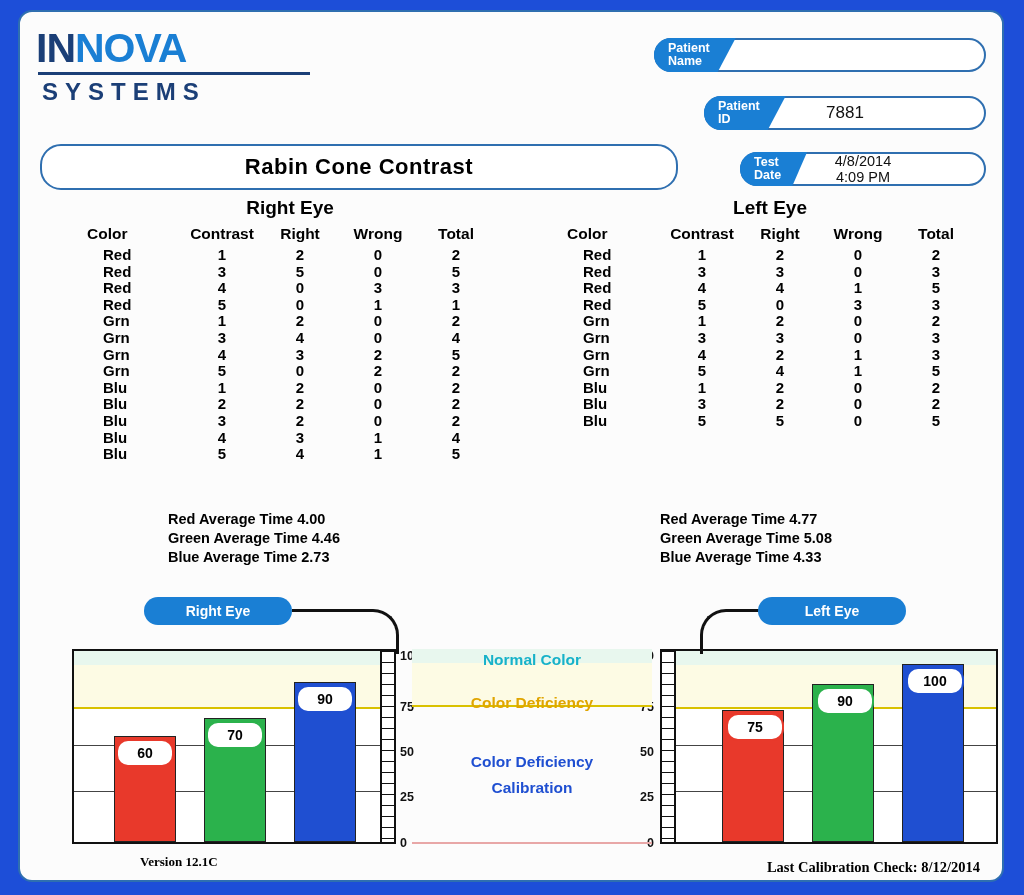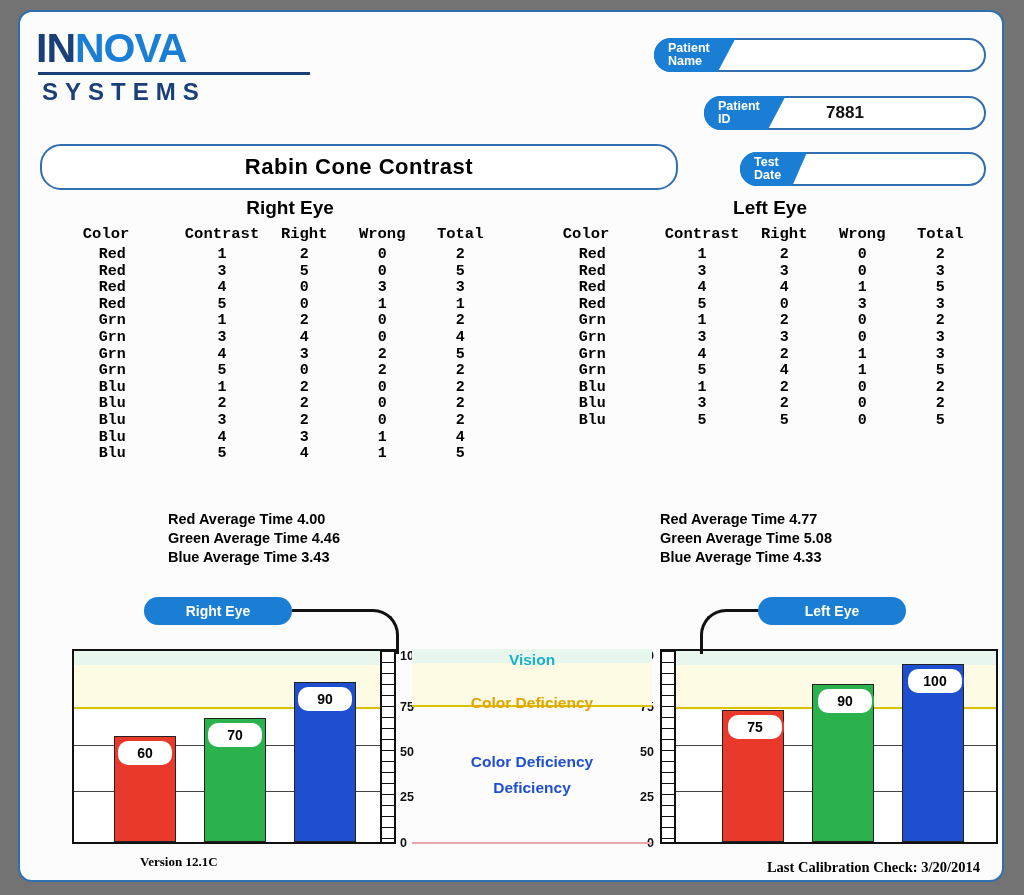--- a/index.html
+++ b/index.html
@@ -11,21 +11,21 @@
     width: 1024px;
     height: 895px;
     font-family: "Liberation Sans", sans-serif;
     color: #000;
     overflow: hidden;
   }
   .page {
     position: relative;
     width: 1024px;
     height: 895px;
-    background: #737373;
+    background: #1d4ed8;
   }
   .sheet {
     position: absolute;
     left: 18px;
     top: 10px;
     width: 986px;
     height: 872px;
     border: 2px solid #2f6fb0;
     border-radius: 14px;
     background: #fcfcfc;
@@ -87,21 +87,21 @@
     
     clip-path: polygon(0 0, 100% 0, 78% 100%, 0 100%);
   }
   .field .value {
     position: absolute;
     left: 0; right: 0; top: 0; bottom: 0;
     display: flex;
     align-items: center;
     justify-content: center;
     font-size: 17px;
-    font-weight: bold;
+    font-weight: normal;
     color: #111;
   }
   .field .value.two-line {
     flex-direction: column;
     justify-content: center;
     line-height: 16px;
     font-size: 14.5px;
   }
 
   #f-name  { left: 634px; top: 26px;  width: 332px; }
@@ -135,21 +135,20 @@
     text-align: center;
     font-size: 19px;
     font-weight: bold;
     margin-bottom: 6px;
   }
   table.cc {
     border-collapse: collapse;
     margin: 4px auto;
     font-size: 15px;
     font-weight: bold;
-    font-family: Liberation Mono, monospace;
   }
   table.cc th {
     font-size: 15.5px;
     font-weight: bold;
     padding: 0 6px 4px 6px;
     text-align: center;
     white-space: nowrap;
   }
   table.cc th.lbl { text-align: left; padding-left: 2px; }
   table.cc td {
@@ -388,20 +387,24 @@
 
     <div class="field" id="f-id">
       <div class="value">7881</div>
       <div class="tag">
         <span>Patient</span><br>
         <span>ID</span>
       </div>
     </div>
 
     <div class="field" id="f-date">
+      <div class="value two-line">
+        <span>4/8/2014</span>
+        <span>4:09 PM</span>
+      </div>
       <div class="tag">
         <span>Test</span><br>
         <span>Date</span>
       </div>
     </div>
 
     <div class="title-box">
       <span>Rabin Cone Contrast</span>
     </div>
 
@@ -603,21 +606,21 @@
               <td class="num">0</td>
               <td class="num">5</td>
             </tr>
         </tbody>
       </table>
     </div>
 
     <div class="avg" id="avg-right">
       <div>Red Average Time 4.00</div>
       <div>Green Average Time 4.46</div>
-      <div>Blue Average Time 3.43</div>
+      <div>Blue Average Time 2.73</div>
     </div>
     <div class="avg" id="avg-left">
       <div>Red Average Time 4.77</div>
       <div>Green Average Time 5.08</div>
       <div>Blue Average Time 4.33</div>
     </div>
 
     <div class="chart-area">
 
       <div class="eye-pill" id="pill-right">Right Eye</div>
@@ -708,31 +711,31 @@
       <div class="axis-label axis-right-side" style="top:249px;">0</div>
 
       <div class="axis-label axis-left-side" style="top:62px;">100</div>
       <div class="axis-label axis-left-side" style="top:113px;">75</div>
       <div class="axis-label axis-left-side" style="top:158px;">50</div>
       <div class="axis-label axis-left-side" style="top:203px;">25</div>
       <div class="axis-label axis-left-side" style="top:249px;">0</div>
 
       <div class="center-text">
         <div class="ct-green">
-          <div>Vision</div>
+          <div>Normal Color</div>
         </div>
         <div class="ct-yellow">
           <div>Color Deficiency</div>
         </div>
         <div class="ct-blue">
           <div>Color Deficiency</div>
-          <div>Deficiency</div>
+          <div>Calibration</div>
         </div>
       </div>
     </div>
 
     <div class="footer-left">Version 12.1C</div>
     <div class="footer-right">
-      <div>Last Calibration Check: 3/20/2014</div>
+      <div>Last Calibration Check: 8/12/2014</div>
     </div>
 
   </div>
 </div>
 
 </body></html>

